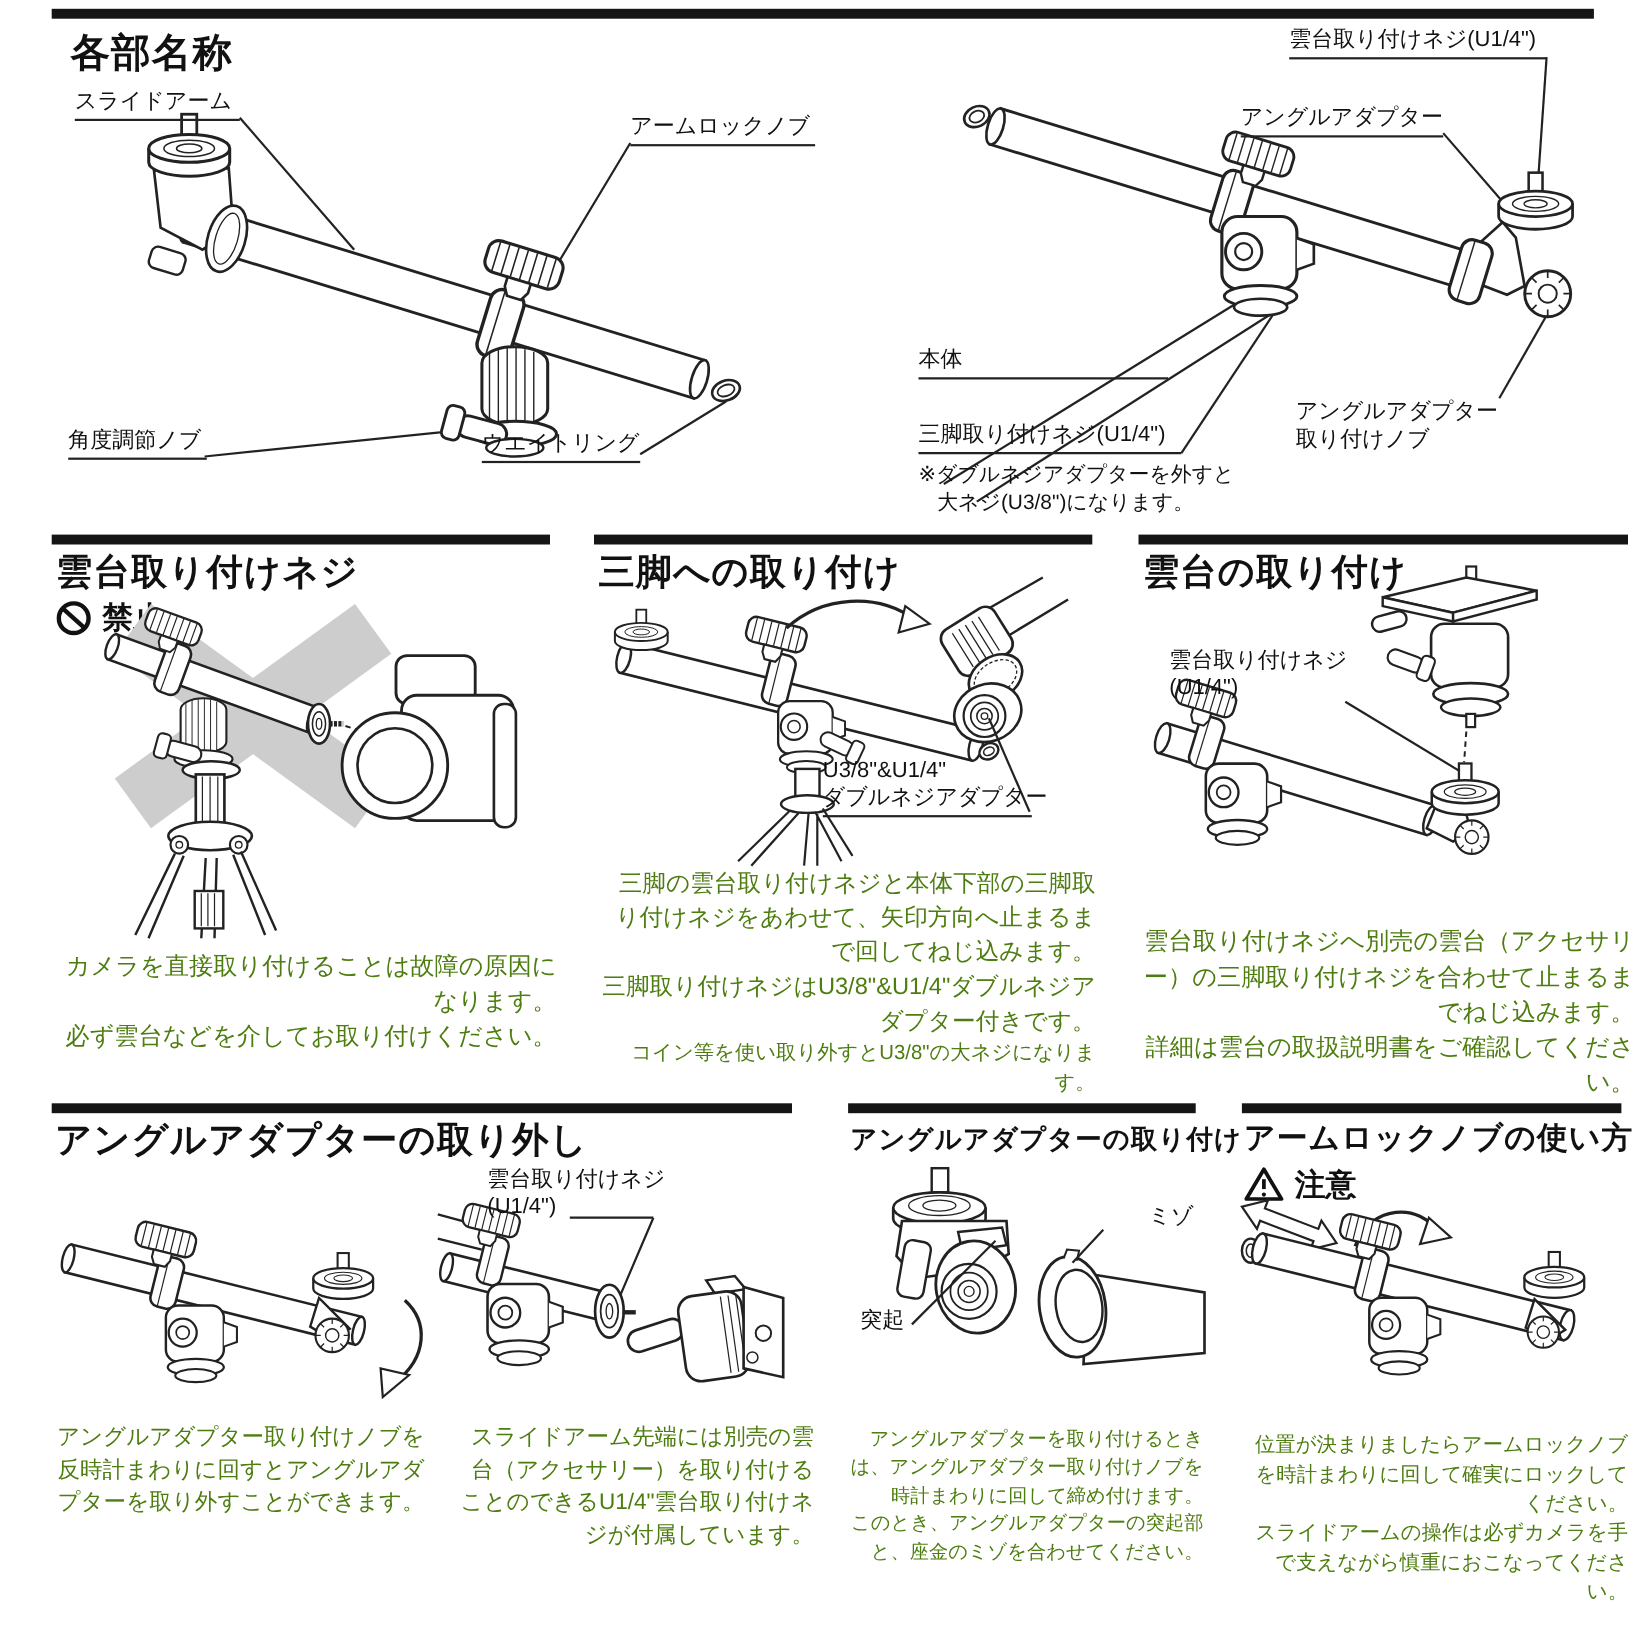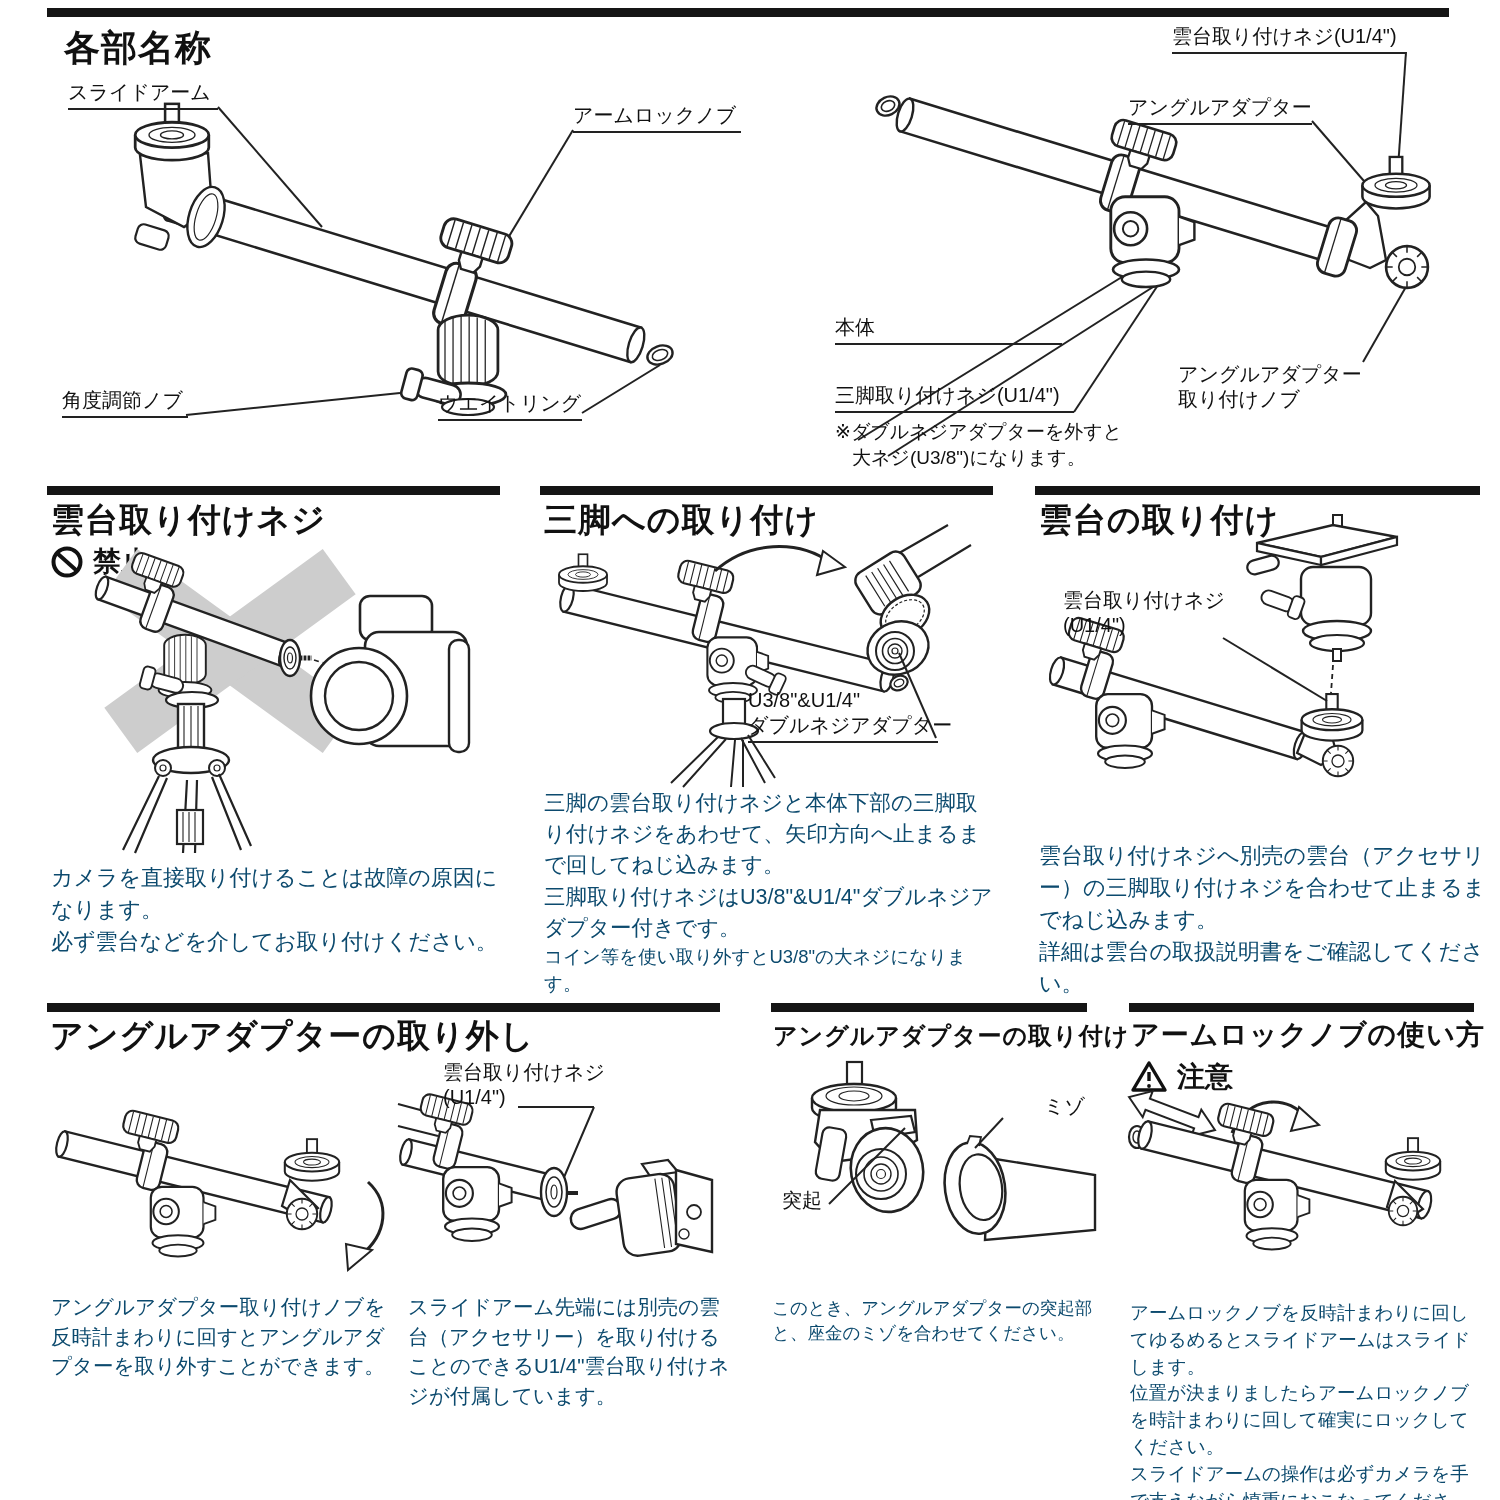--- a/index.html
+++ b/index.html
@@ -4,21 +4,21 @@
 <style>
   html,body{margin:0;padding:0;background:#fff;}
   .page{position:relative;width:1500px;height:1500px;background:#fff;overflow:hidden;
         font-family:"Liberation Sans","DejaVu Sans",sans-serif;color:#111;border-radius:13px;}
   .abs{position:absolute;}
   .bar{position:absolute;height:9px;background:#151515;}
   .h1{position:absolute;font-size:36px;font-weight:700;white-space:nowrap;letter-spacing:1px;}
   .h2{position:absolute;font-weight:700;white-space:nowrap;letter-spacing:1px;}
   .lbl{position:absolute;font-size:20px;line-height:1.25;white-space:nowrap;color:#111;}
   .ul{border-bottom:2px solid #222;padding-bottom:3px;}
-  .txt{position:absolute;line-height:1.45;color:#0c4a6e;}
+  .txt{position:absolute;line-height:1.45;color:#4d7c0f;text-align:right;}
   .txt p{margin:0;}
   .warnrow{position:absolute;display:flex;align-items:center;gap:10px;font-size:28px;font-weight:700;}
   svg{overflow:visible;}
   .s18{font-size:18.5px;}
 </style>
 </head>
 <body>
 
 <div class="page">
 
@@ -408,20 +408,21 @@
     <circle cx="106" cy="116" r="17" fill="none" stroke="#222" stroke-width="1.6"></circle>
     <circle cx="106" cy="116" r="10" fill="none" stroke="#222" stroke-width="1.4"></circle>
     <circle cx="106" cy="116" r="4.5" fill="none" stroke="#222" stroke-width="1.2"></circle>
   </g>
   <path d="M54,146 L130,70" stroke="#222" stroke-width="2" fill="none"></path>
   <path d="M228,60 L200,90" stroke="#222" stroke-width="2" fill="none"></path>
 </svg>
 <div class="lbl" style="left:1001px;top:1094px;margin-left:43px;">ミゾ</div>
 <div class="lbl" style="left:782px;top:1188px;">突起</div>
 <div class="txt" style="left:772px;top:1296px;width:322px;font-size:17.5px;">
+  <p>アングルアダプターを取り付けるときは、アングルアダプター取り付けノブを時計まわりに回して締め付けます。</p>
   <p>このとき、アングルアダプターの突起部と、座金のミゾを合わせてください。</p>
 </div>
 
 <div class="warnrow" style="left:1131px;top:1058px;text-align:center;">
   <svg width="36" height="32" viewBox="0 0 36 32">
     <path d="M18,2 L34,29 H2 Z" fill="none" stroke="#111" stroke-width="3.4" stroke-linejoin="round"></path>
     <line x1="18" y1="11" x2="18" y2="20" stroke="#111" stroke-width="3.4"></line>
     <circle cx="18" cy="25" r="1.9" fill="#111"></circle>
   </svg>
   <span>注意</span>
@@ -441,18 +442,17 @@
     <ellipse cx="288" cy="0" rx="6" ry="14" fill="#fff" stroke="#222" stroke-width="2.2"></ellipse>
   </g>
   <use href="#clamp" transform="translate(120,68) rotate(14) scale(0.9)"></use>
   <use href="#knob" transform="translate(116,40) rotate(14) scale(0.85)"></use>
   <use href="#ballhead" transform="translate(145,116) scale(0.85)"></use>
   <path d="M268,90 L260,116 L280,128 L296,118 Z" fill="#fff" stroke="#222" stroke-width="2.2"></path>
   <use href="#platform" transform="translate(286,82) scale(0.85)"></use>
   <use href="#starknob" transform="translate(276,120) scale(0.75)"></use>
 </svg>
 <div class="txt" style="left:1130px;top:1300px;width:350px;font-size:18.5px;">
-  <p>アームロックノブを反時計まわりに回してゆるめるとスライドアームはスライドします。</p>
   <p>位置が決まりましたらアームロックノブを時計まわりに回して確実にロックしてください。</p>
   <p>スライドアームの操作は必ずカメラを手で支えながら慎重におこなってください。</p>
 </div>
 
 </div>
 
 </body></html>

